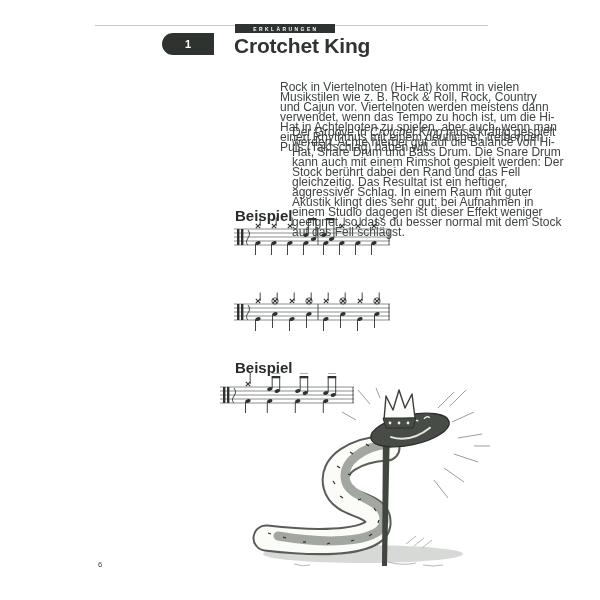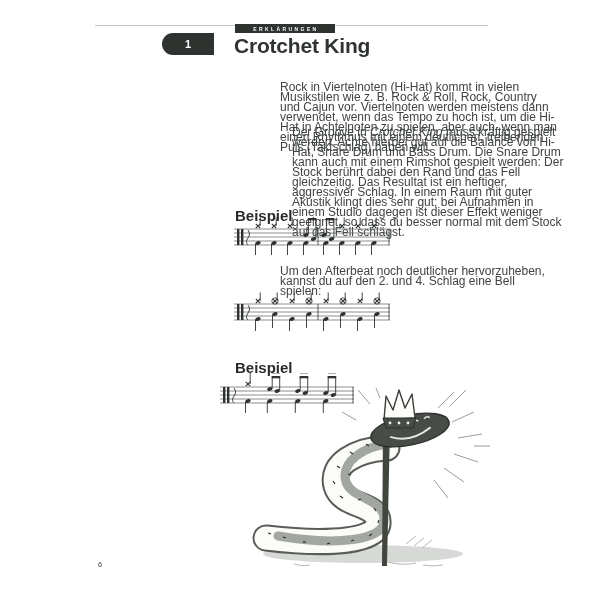--- a/index.html
+++ b/index.html
@@ -121,21 +121,20 @@
         <line x1="93.5" y1="28.5" x2="93.5" y2="40" stroke="#2e322f" stroke-width="0.9"></line>
       <ellipse cx="112" cy="28" rx="2.7" ry="1.9" transform="rotate(-15 112 28)"></ellipse>
         <line x1="109.5" y1="28.5" x2="109.5" y2="40" stroke="#2e322f" stroke-width="0.9"></line>
       <ellipse cx="128" cy="28" rx="2.7" ry="1.9" transform="rotate(-15 128 28)"></ellipse>
         <line x1="125.5" y1="28.5" x2="125.5" y2="40" stroke="#2e322f" stroke-width="0.9"></line>
       <ellipse cx="144" cy="28" rx="2.7" ry="1.9" transform="rotate(-15 144 28)"></ellipse>
         <line x1="141.5" y1="28.5" x2="141.5" y2="40" stroke="#2e322f" stroke-width="0.9"></line>
     </g>
   </svg>
 
-  <p class="body-text p-afterbeat">Um den Afterbeat noch deutlicher hervorzuheben, kannst du auf den 2. und 4. Schlag eine Bell spielen:</p>
 
   <svg class="staff staff2" width="162" height="46" viewBox="0 0 162 46">
     <g stroke="#5a5e5b" stroke-width="0.7">
       <line x1="4" y1="14" x2="160" y2="14"></line>
         <line x1="4" y1="18" x2="160" y2="18"></line>
       <line x1="4" y1="22" x2="160" y2="22"></line>
         <line x1="4" y1="26" x2="160" y2="26"></line>
       <line x1="4" y1="30" x2="160" y2="30"></line>
     </g>
     <g>

